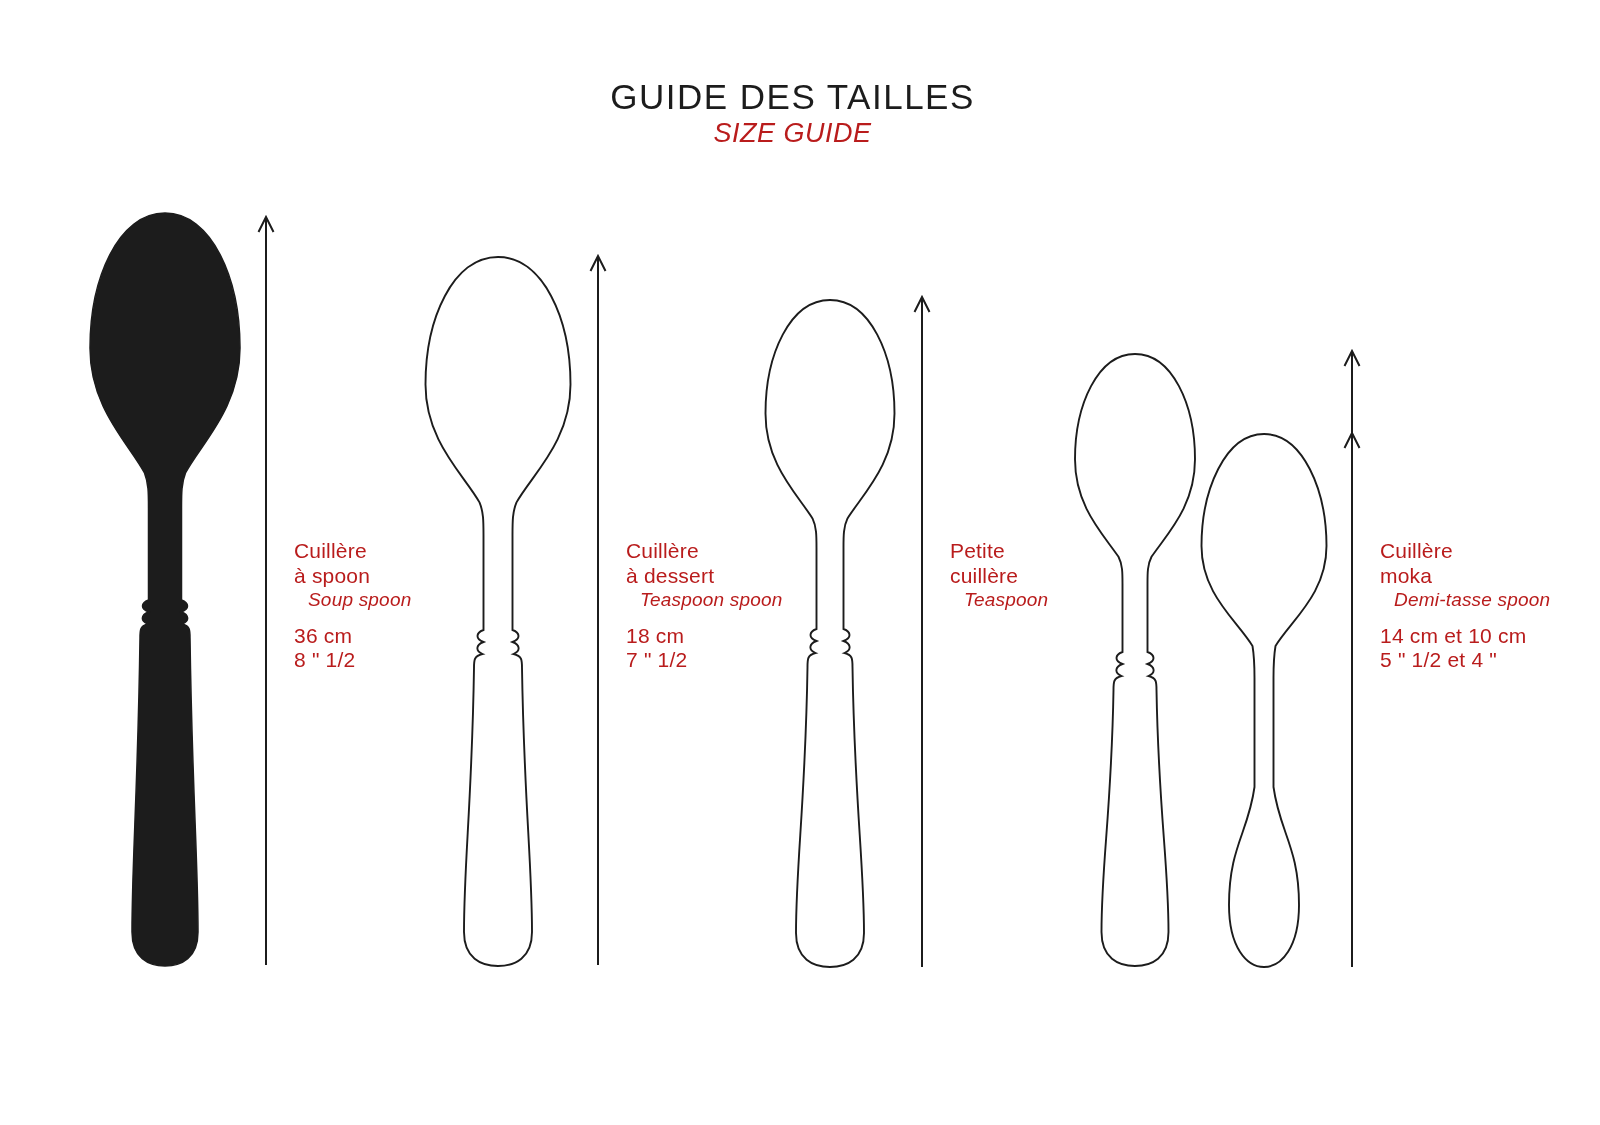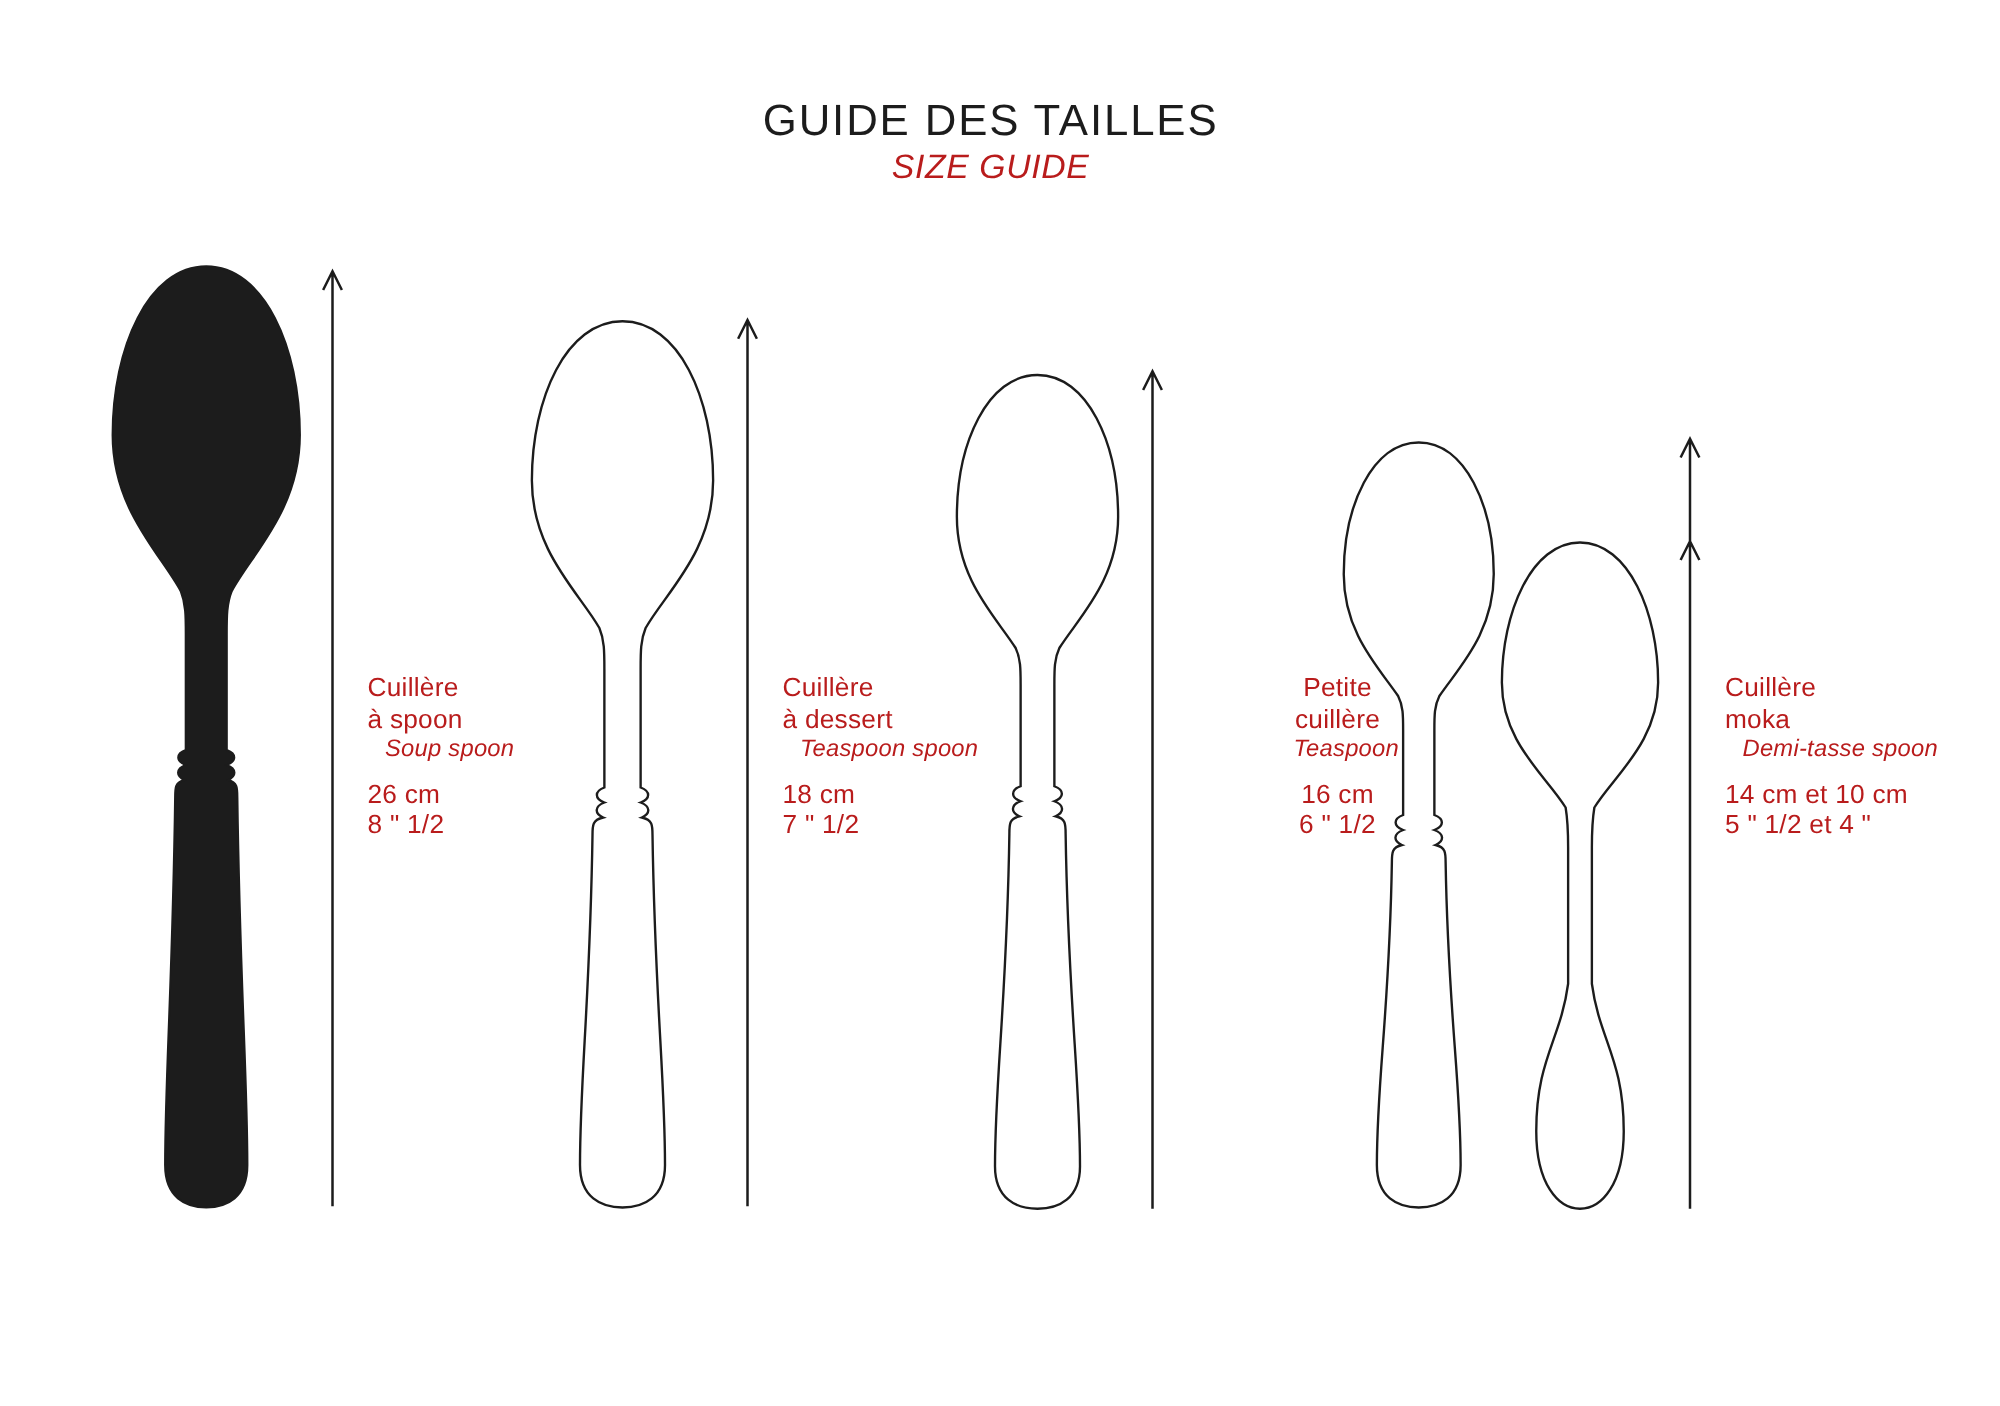--- a/index.html
+++ b/index.html
@@ -27,21 +27,21 @@
   .label-block{
     position:absolute;top:538px;width:240px;
     font-size:21px;line-height:25px;letter-spacing:0.2px;color:#b91c1c;
   }
   .label-block .fr{font-size:21px;line-height:25px;}
   .label-block .en{font-size:19px;line-height:24px;font-style:italic;margin-left:14px;}
   .label-block .sizes{margin-top:12px;}
   .label-block .sizes div{font-size:21px;line-height:24px;}
   .lb-1{left:294px;}
   .lb-2{left:626px;}
-  .lb-3{left:950px;text-align:center;}
+  .lb-3{left:950px;}
   .lb-4{left:1380px;}
 </style>
 </head>
 <body>
 
 <div class="canvas">
 
   <svg class="fig" width="1600" height="1125" viewBox="0 0 1600 1125" aria-hidden="true">
 
     <path id="spoon-soup" fill="#1c1c1c" stroke="#1c1c1c" stroke-width="1.5" d="M 165 213 C 118.5 213 90 278.0 90 348.0 C 90 408.0 128.5 443.0 144.5 473.0 C 148.5 483.0 148.5 493.0 148.5 508.0 L 148.5 600 C 140.5 603 140.5 609 148.5 612 C 140.5 615 140.5 621 147.5 624 C 140 626 140 630 140 638 C 138 785 132 862 132 932 C 132 958 148.5 966 165 966 C 181.5 966 198 958 198 932 C 198 862 192 785 190 638 C 190 630 190 626 182.5 624 C 189.5 621 189.5 615 181.5 612 C 189.5 609 189.5 603 181.5 600 L 181.5 508.0 C 181.5 493.0 181.5 483.0 185.5 473.0 C 201.5 443.0 240 408.0 240 348.0 C 240 278.0 211.5 213 165 213 Z"></path>
@@ -59,43 +59,39 @@
   <div class="header">
     <div class="title">GUIDE DES TAILLES</div>
     <div class="subtitle">SIZE GUIDE</div>
   </div>
 
   <div class="label-block lb-1">
     <div class="fr">Cuillère</div>
     <div class="fr">à spoon</div>
     <div class="en">Soup spoon</div>
     <div class="sizes">
-      <div>26 cm</div>
+      <div>36 cm</div>
       <div>8 " 1/2</div>
     </div>
   </div>
 
   <div class="label-block lb-2">
     <div class="fr">Cuillère</div>
     <div class="fr">à dessert</div>
     <div class="en">Teaspoon spoon</div>
     <div class="sizes">
       <div>18 cm</div>
       <div>7 " 1/2</div>
     </div>
   </div>
 
   <div class="label-block lb-3">
     <div class="fr">Petite</div>
     <div class="fr">cuillère</div>
     <div class="en">Teaspoon</div>
-    <div class="sizes">
-      <div>16 cm</div>
-      <div>6 " 1/2</div>
-    </div>
   </div>
 
   <div class="label-block lb-4">
     <div class="fr">Cuillère</div>
     <div class="fr">moka</div>
     <div class="en">Demi-tasse spoon</div>
     <div class="sizes">
       <div>14 cm et 10 cm</div>
       <div>5 " 1/2 et 4 "</div>
     </div>

